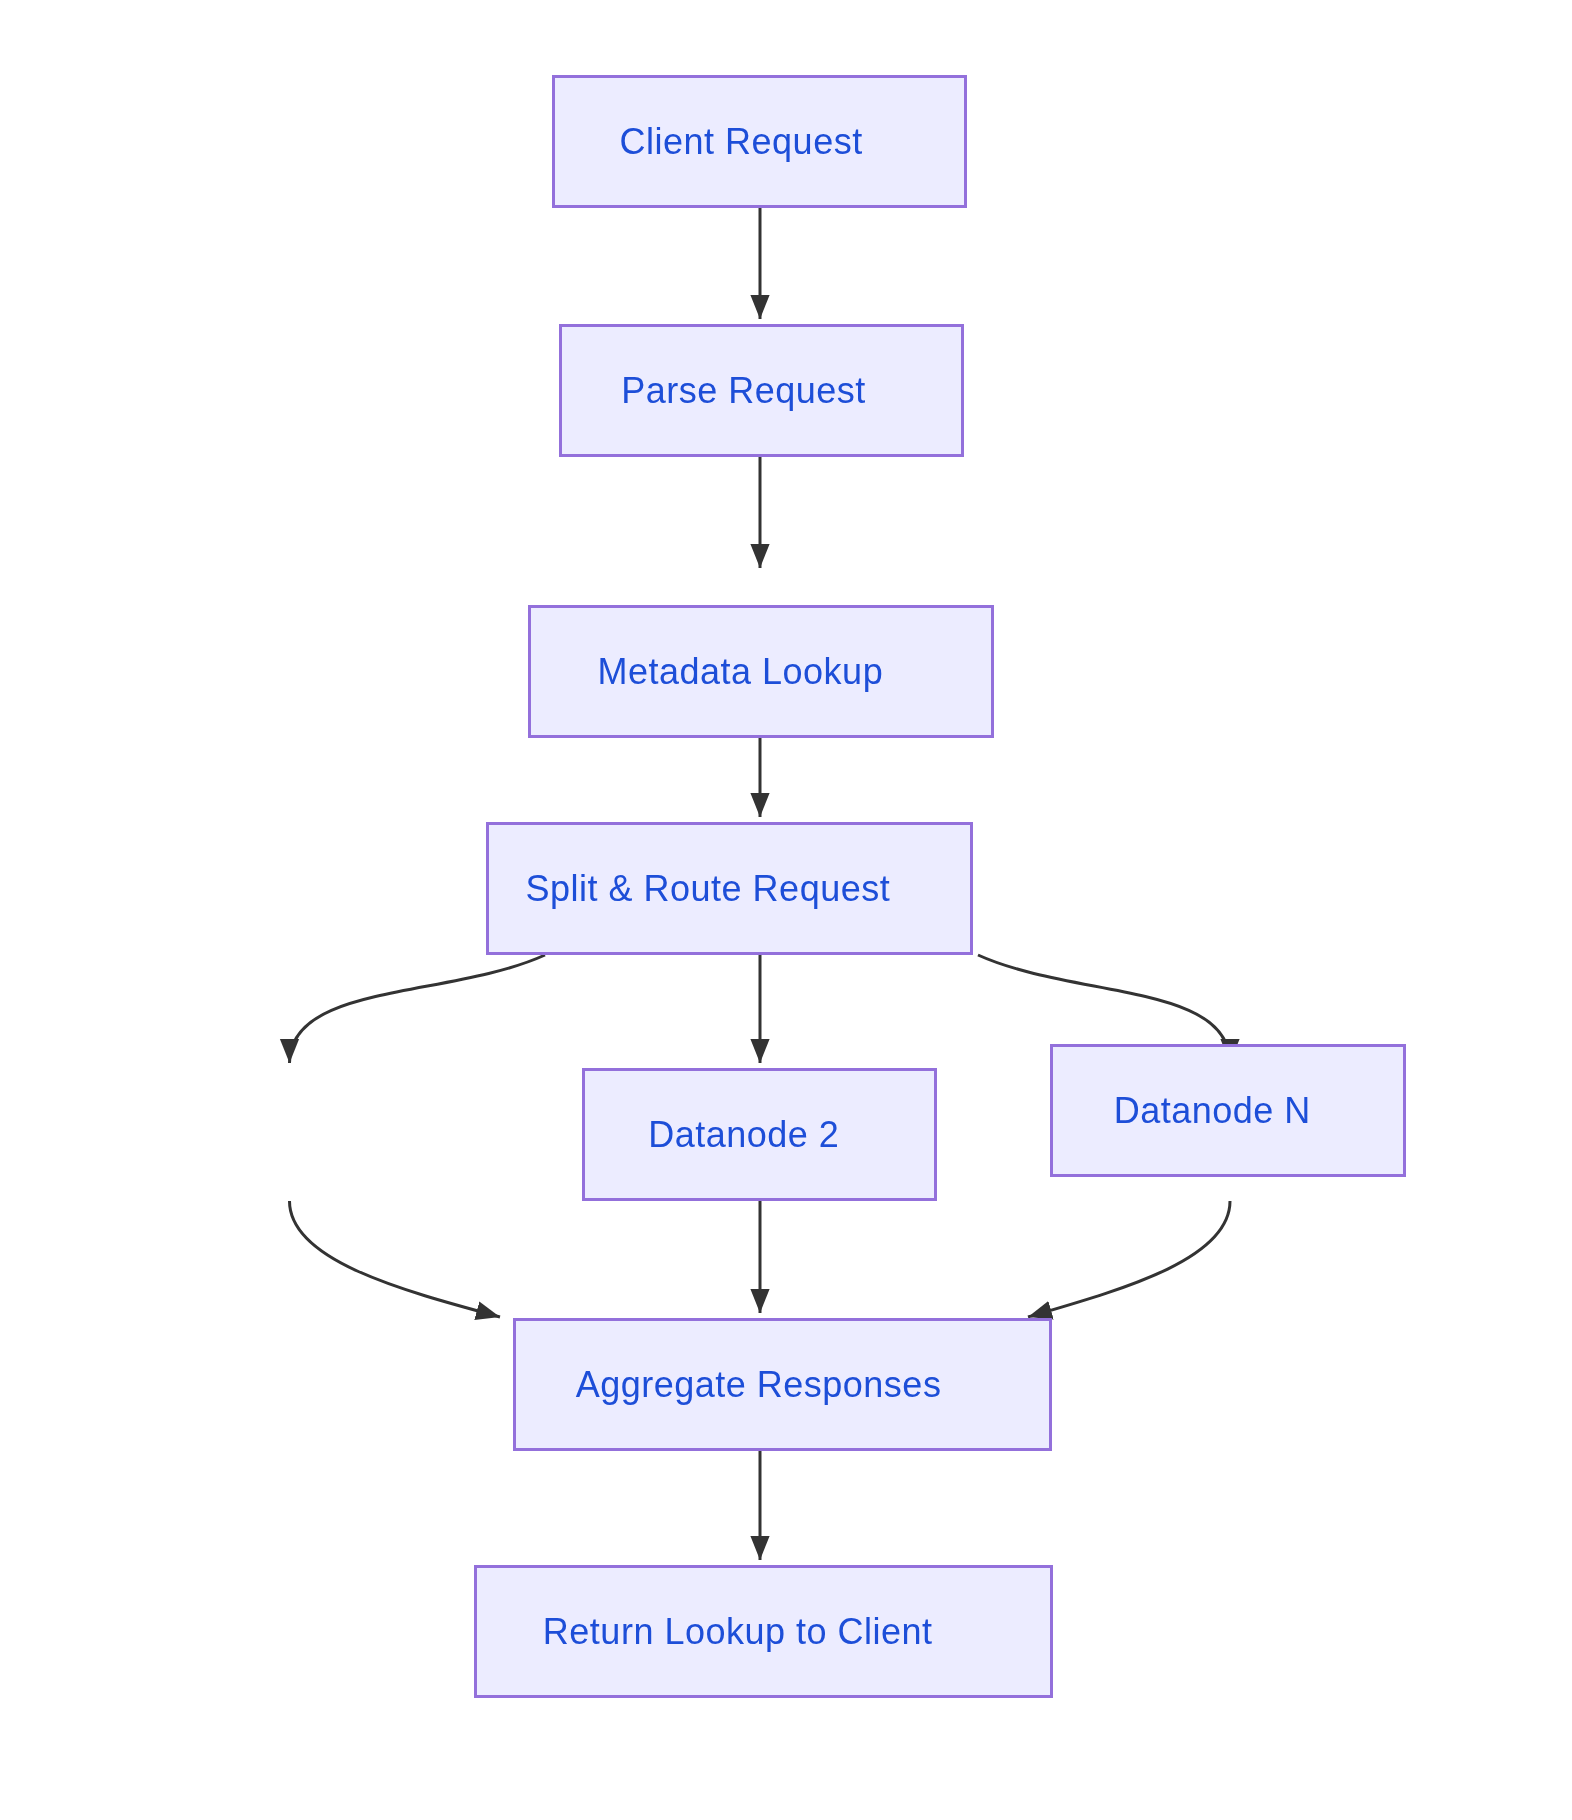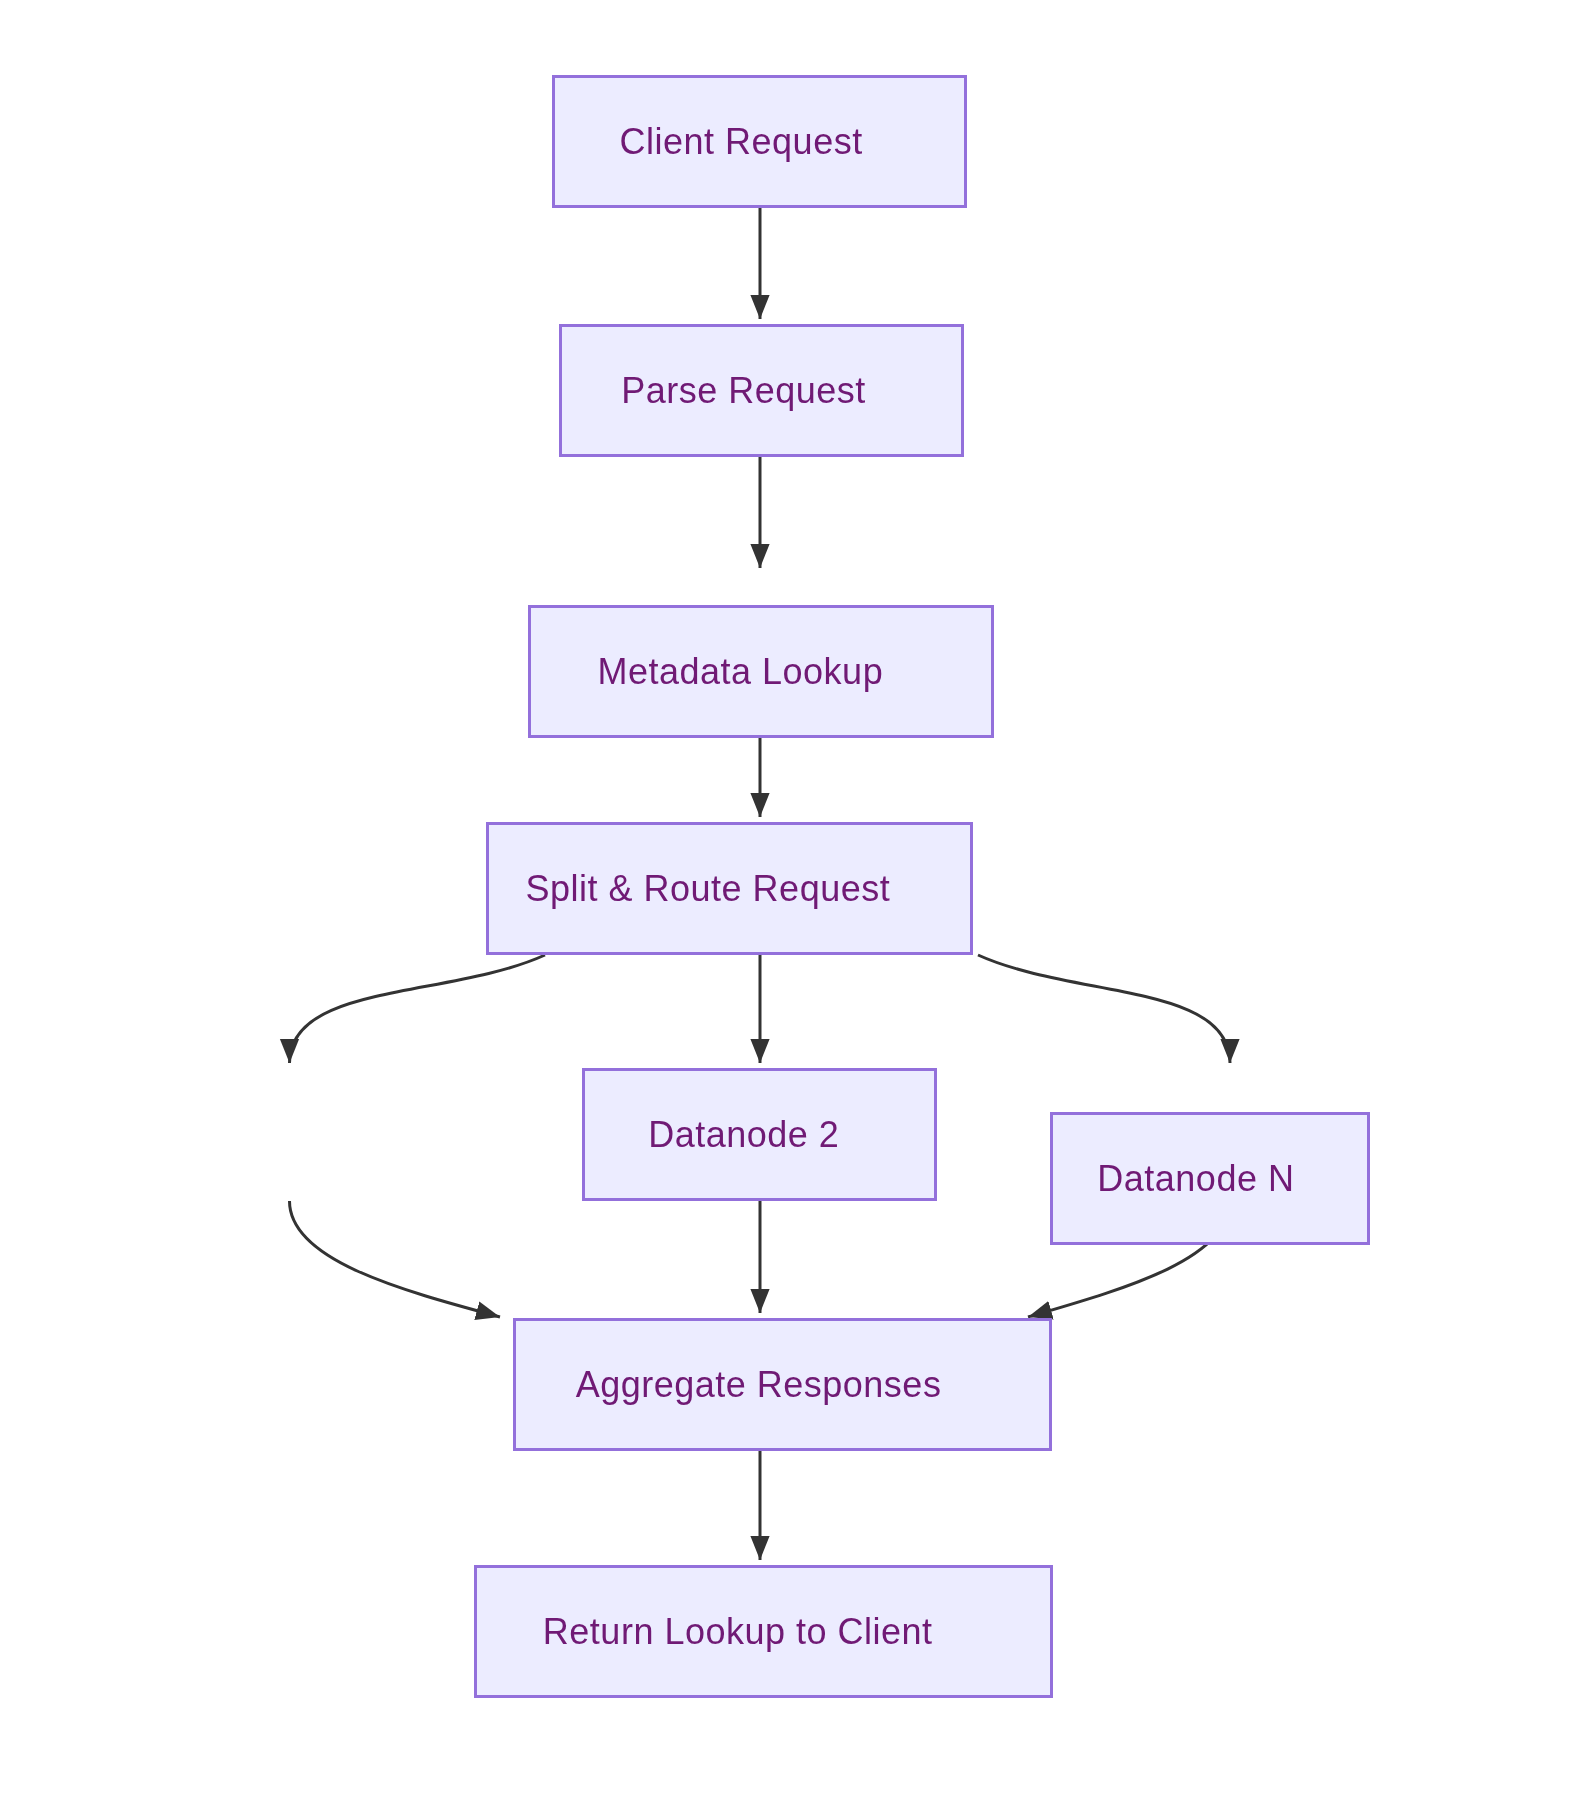--- a/index.html
+++ b/index.html
@@ -21,34 +21,34 @@
     background: #ECECFF;
     border: 3px solid #9370DB;
     box-sizing: border-box;
   }
   .node-label {
     position: absolute;
     left: 0; top: 0; bottom: 0; right: 9%;
     display: flex;
     align-items: center;
     justify-content: center;
-    color: #701a75;
+    color: #1d4ed8;
     font-size: 36px;
     font-weight: 400;
     letter-spacing: 0.5px;
     white-space: nowrap;
   }
   
   #n-client { left: 552px; top: 75px;  width: 415px; height: 133px; }
   #n-parse  { left: 559px; top: 324px; width: 405px; height: 133px; }
   #n-meta   { left: 528px; top: 573px; width: 466px; height: 133px; margin-top: 32px; }
   #n-split  { left: 486px; top: 822px; width: 487px; height: 133px; }
   #n-d1     { left: 112px; top: 1068px; width: 355px; height: 133px; }
   #n-d2     { left: 582px; top: 1068px; width: 355px; height: 133px; text-align: center; }
-  #n-dn     { left: 1050px; top: 1112px; width: 320px; height: 133px; }
+  #n-dn     { left: 1050px; top: 1044px; width: 356px; height: 133px; }
   #n-agg    { left: 513px; top: 1318px; width: 539px; height: 133px; }
   #n-ret    { left: 474px; top: 1565px; width: 579px; height: 133px; }
 </style>
 </head>
 <body>
 
 <div class="canvas">
 
   <svg class="edges-layer" width="1572" height="1820" viewBox="0 0 1572 1820" xmlns="http://www.w3.org/2000/svg">
     <defs>

